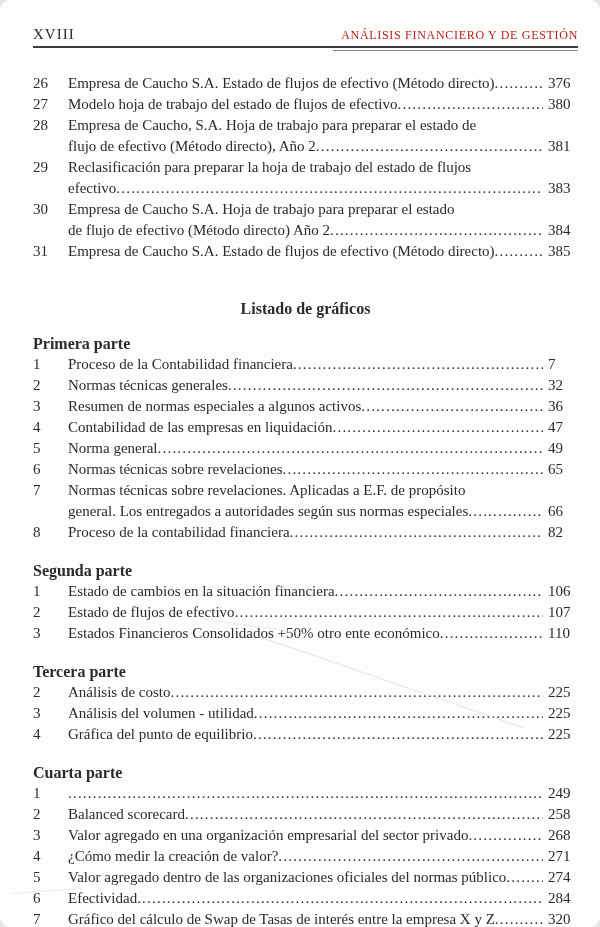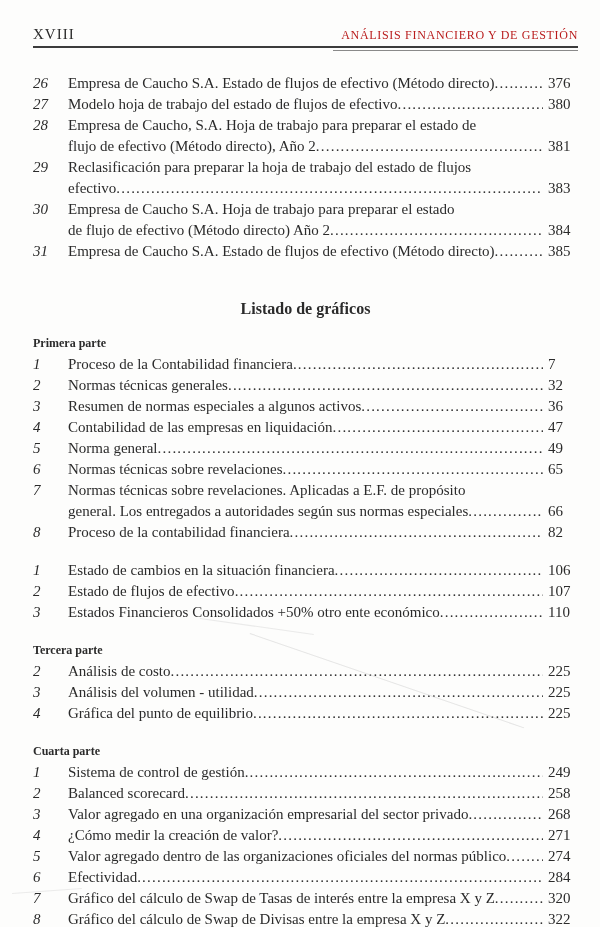--- a/index.html
+++ b/index.html
@@ -6,47 +6,48 @@
   #page {
     position: relative;
     width: 600px;
     height: 927px;
     background: #fdfdfc;
     overflow: hidden;
     font-family: "Liberation Serif", "DejaVu Serif", serif;
     color: #2b2b2b;
     box-sizing: border-box;
     padding: 26px 22px 0 33px;
+    border-radius: 11px;
   }
   
   .hdr { display: flex; justify-content: space-between; align-items: baseline; }
   .hdr-folio { font-size: 15px; letter-spacing: 1px; }
   .hdr-title { font-size: 12px; letter-spacing: 0.7px; color: #b91c1c; text-transform: uppercase; }
   .rule { height: 2px; background: #3c3c3c; margin-top: 3px; }
   .rule2 { height: 1px; background: #8a8a8a; width: 45%; margin-left: auto; margin-top: 2px; }
 
   
   .toc { font-size: 15px; line-height: 21px; }
   .figures { margin-top: 22px; }
   .row { display: flex; align-items: baseline; }
-  .num { flex: 0 0 35px; font-style: italic; }
+  .num { flex: 0 0 35px; }
   .txt { flex: 0 1 auto; white-space: nowrap; overflow: hidden; }
   .lead { flex: 1 1 10px; min-width: 10px; overflow: hidden; white-space: nowrap; }
   .lead::after {
     content: "..........................................................................................................................................................";
     letter-spacing: 1.2px;
     color: #2f2f2f;
   }
   .pg { flex: 0 0 auto; min-width: 30px; text-align: left; padding-left: 5px; }
   .grow { flex: 1 1 auto; }
 
   
   .center-title { text-align: center; font-weight: bold; font-size: 16px; line-height: 21px; margin-top: 36px; margin-bottom: 9px; }
   .part { margin-top: 14px; }
-  .part-heading { font-weight: bold; font-size: 12px; line-height: 21px; }
+  .part-heading { font-weight: bold; font-size: 16px; line-height: 21px; }
 
   
   .artifact { position: absolute; height: 1px; background: #d2d2d2; opacity: 0.55; transform-origin: left top; pointer-events: none; }
   .a1 { left: 250px; top: 633px; width: 290px; transform: rotate(19deg); }
   .a2 { left: 200px; top: 618px; width: 115px; transform: rotate(8deg); background: #dadada; }
   .a3 { left: 12px; top: 893px; width: 70px; transform: rotate(-4deg); background: #dcdcdc; }
 </style>
 </head>
 <body>
 
@@ -169,20 +170,21 @@
     </div>
     <div class="row">
       <span class="num">8</span>
       <span class="txt">Proceso de la contabilidad financiera</span>
       <span class="lead"></span>
       <span class="pg">82</span>
     </div>
   </div>
 
   <div class="toc part" style="margin-top:17px;">
+    <div class="part-heading">Segunda parte</div>
 
     <div class="row">
       <span class="num">1</span>
       <span class="txt">Estado de cambios en la situación financiera</span>
       <span class="lead"></span>
       <span class="pg">106</span>
     </div>
     <div class="row">
       <span class="num">2</span>
       <span class="txt">Estado de flujos de efectivo</span>
@@ -218,21 +220,20 @@
       <span class="lead"></span>
       <span class="pg">225</span>
     </div>
   </div>
 
   <div class="toc part" style="margin-top:17px;">
     <div class="part-heading">Cuarta parte</div>
 
     <div class="row">
       <span class="num">1</span>
-      <span class="txt">Sistema de control de gestión</span>
       <span class="lead"></span>
       <span class="pg">249</span>
     </div>
     <div class="row">
       <span class="num">2</span>
       <span class="txt">Balanced scorecard</span>
       <span class="lead"></span>
       <span class="pg">258</span>
     </div>
     <div class="row">

